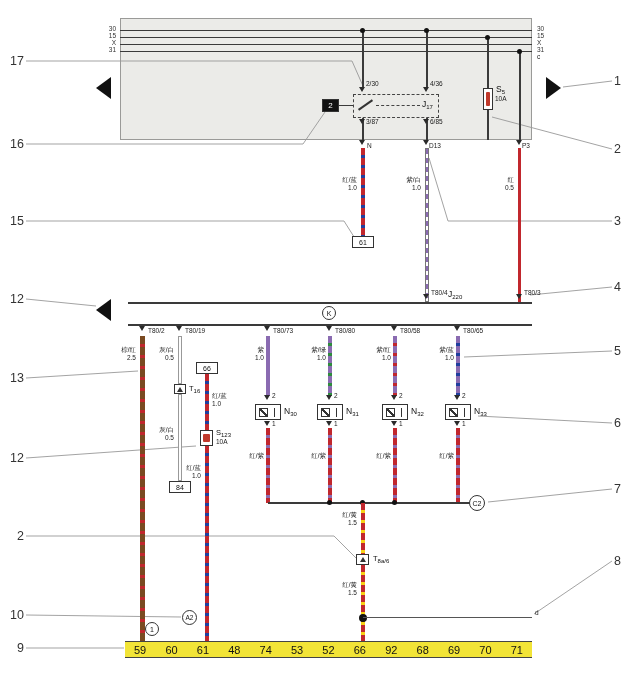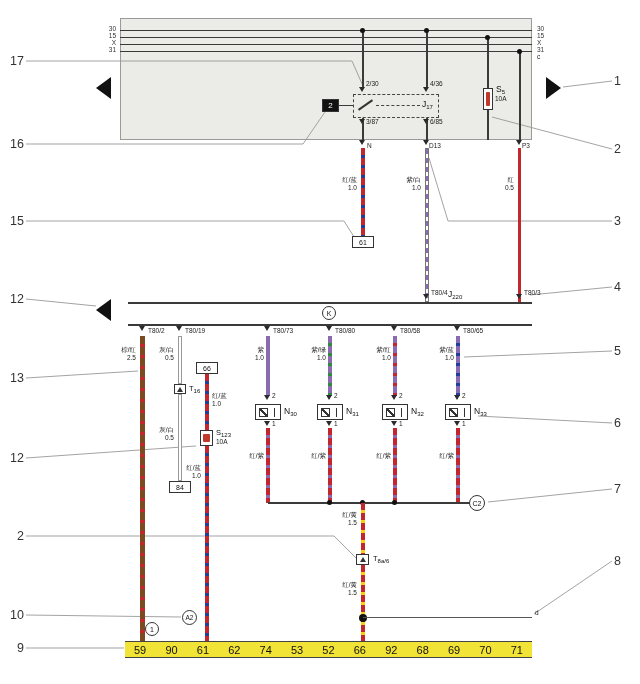--- a/index.html
+++ b/index.html
@@ -273,23 +273,23 @@
   <div class="clabel" style="left:373px;top:554px;font-size:7.5px;"><span>T</span><span class="sb">8a/6</span></div>
   <div class="wire w-redyellow" style="left:361px;top:565px;width:4px;height:76px;"></div>
   <div class="wlabel" style="left:327px;top:581px;">红/黄
 1.5</div>
   <div class="dot" style="left:359px;top:614px;width:8px;height:8px;"></div>
   <div class="hl" style="left:363px;top:617px;width:169px;height:1px;background:#555;"></div>
   <div class="term" style="left:535px;top:609px;">d</div>
 
   <div class="ybar">
     <span>59</span>
-    <span>90</span>
+    <span>60</span>
     <span>61</span>
-    <span>62</span>
+    <span>48</span>
     <span>74</span>
     <span>53</span>
     <span>52</span>
     <span>66</span>
     <span>92</span>
     <span>68</span>
     <span>69</span>
     <span>70</span>
     <span>71</span>
   </div>

